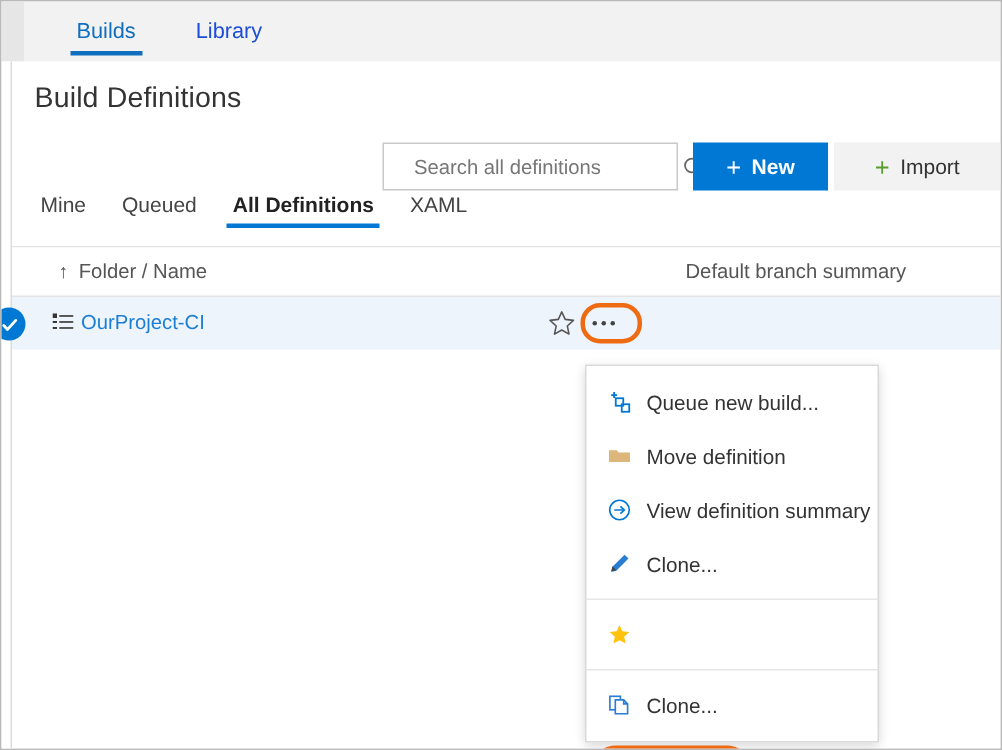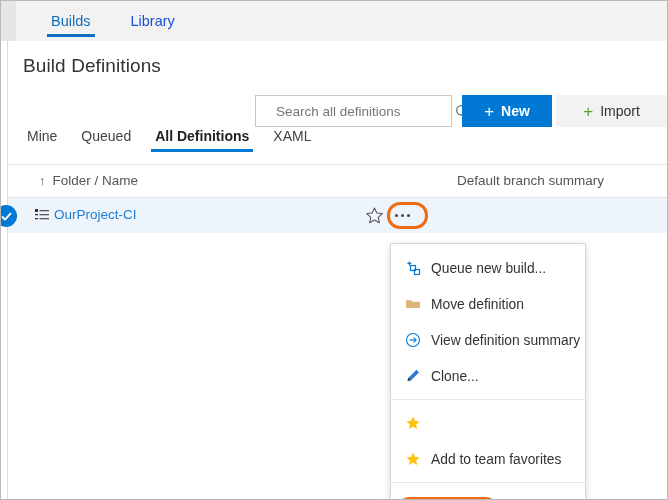--- a/index.html
+++ b/index.html
@@ -479,28 +479,20 @@
       <div class="ctxsep"></div>
 
       <div class="ctxitem">
         <span class="ctxicon">
           <svg width="16" height="16" viewBox="0 0 20 20" aria-hidden="true">
             <polygon points="10,2 12.4,7.3 18.2,8 13.9,11.9 15.1,17.6 10,14.7 4.9,17.6 6.1,11.9 1.8,8 7.6,7.3" fill="#ffc20e"></polygon>
           </svg>
         </span>
       </div>
 
-      <div class="ctxitem">
-        <span class="ctxicon">
-          <svg width="16" height="16" viewBox="0 0 20 20" aria-hidden="true">
-            <polygon points="10,2 12.4,7.3 18.2,8 13.9,11.9 15.1,17.6 10,14.7 4.9,17.6 6.1,11.9 1.8,8 7.6,7.3" fill="#ffc20e"></polygon>
-          </svg>
-        </span>
-        <span>Add to team favorites</span>
-      </div>
 
       <div class="ctxsep"></div>
 
       <div class="ctxitem">
         <span class="ctxicon">
           <svg width="16" height="16" viewBox="0 0 16 16" aria-hidden="true">
             <rect x="1.6" y="2.2" width="7" height="9" fill="none" stroke="#2b7cd3" stroke-width="1.1"></rect>
             <path d="M5.2 4.6h5.6l2.6 2.6v6.6H5.2z" fill="#ffffff" stroke="#2b7cd3" stroke-width="1.1"></path>
             <polyline points="10.8,4.6 10.8,7.2 13.4,7.2" fill="none" stroke="#2b7cd3" stroke-width="1.1"></polyline>
           </svg>

